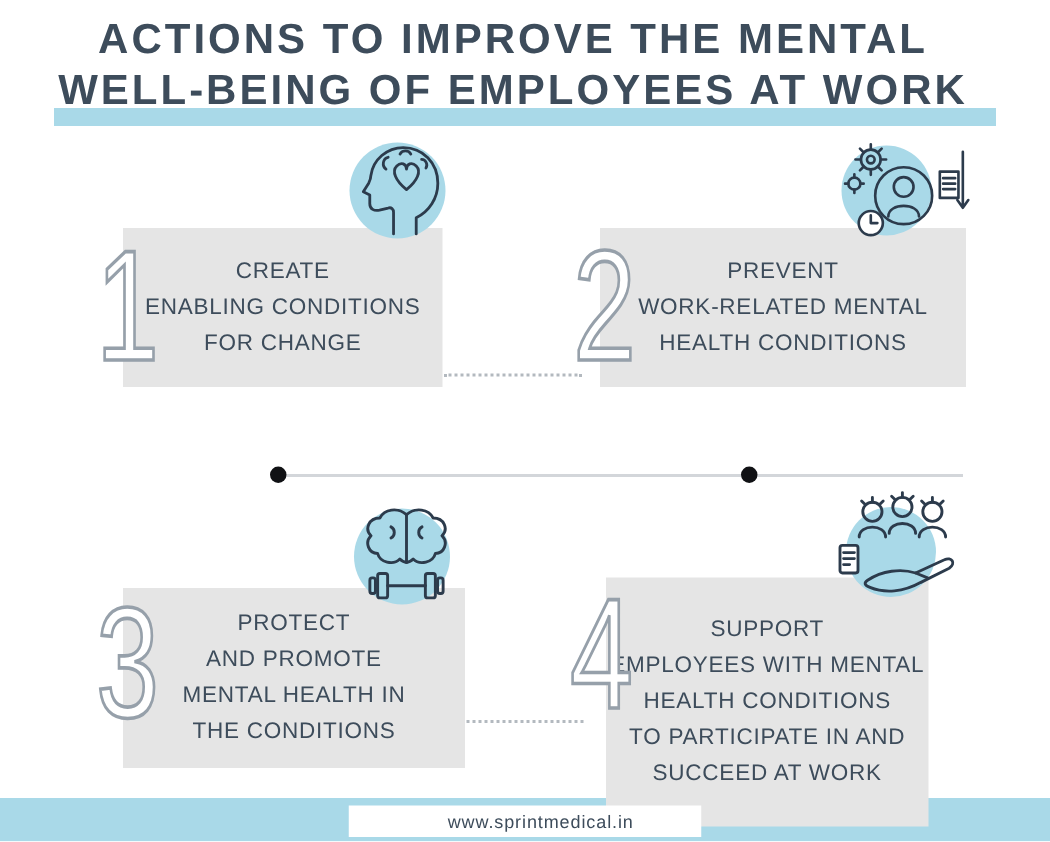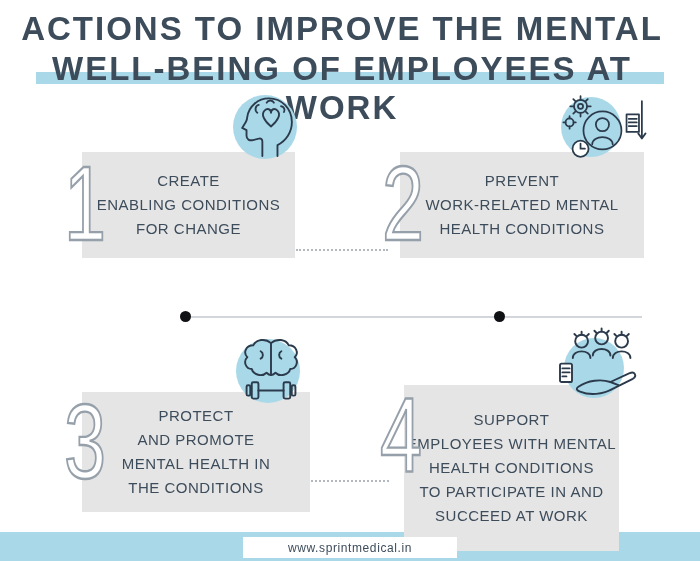--- a/index.html
+++ b/index.html
@@ -3,21 +3,21 @@
 <meta charset="utf-8">
 <style>
   html,body{margin:0;padding:0;background:#fff;}
   .canvas{
     position:relative;width:700px;height:561px;background:#fff;overflow:hidden;
     font-family:"Liberation Sans",sans-serif;
   }
   
   .title{
     position:absolute;top:9px;left:0;right:16px;z-index:2;
-    text-align:center;font-size:33px;font-weight:bold;letter-spacing:2px;
+    text-align:center;font-size:28px;font-weight:bold;letter-spacing:2px;
     line-height:1.2;color:var(--title-text,#3d4c5b);white-space:pre-line;
   }
   .accent-bar{
     position:absolute;top:72px;left:36px;width:628px;height:12px;z-index:1;
     background:var(--accent,#a9d9e8);
   }
   
   .box{
     position:absolute;background:var(--box-bg,#e5e5e5);
     display:flex;align-items:center;justify-content:center;z-index:1;
@@ -57,21 +57,21 @@
   .conn2{left:311px;top:480px;width:78px;}
   .timeline{position:absolute;left:190px;top:316px;width:452px;height:2px;background:#d3d6da;z-index:0;}
   .timeline-dot{position:absolute;width:11px;height:11px;border-radius:50%;background:var(--timeline-dot,#101114);z-index:1;}
   .dot1{left:180px;top:311px;}
   .dot2{left:494px;top:311px;}
   
   .footer-bar{position:absolute;left:0;bottom:0;width:700px;height:29px;background:var(--accent,#a9d9e8);}
   .footer-chip{
     position:absolute;left:50%;transform:translateX(-50%);top:537px;
     width:214px;height:21px;background:#fff;z-index:1;
-    display:flex;align-items:center;justify-content:center;
+    display:flex;align-items:center;justify-content:center;padding-left:21px;
   }
   .footer-chip span{font-size:12px;letter-spacing:.6px;color:var(--title-text,#3d4c5b);}
   .line-art{fill:none;stroke:var(--line-art,#2c3b4c);stroke-linecap:round;stroke-linejoin:round;}
 </style>
 </head>
 <body>
 
 <div class="canvas">
 
   <div class="title">ACTIONS TO IMPROVE THE MENTAL

